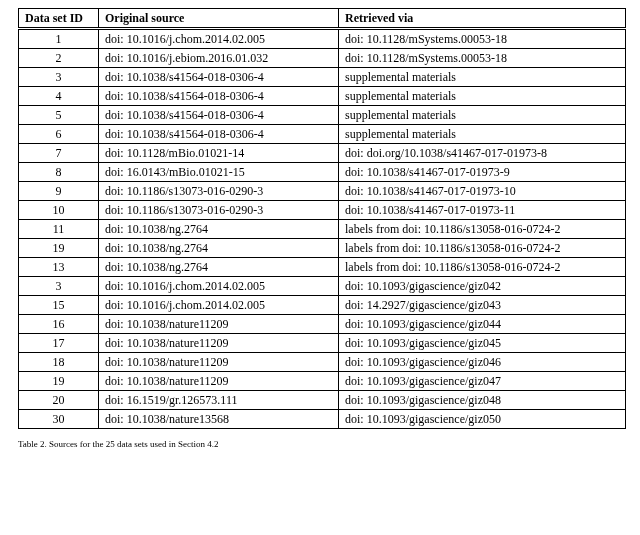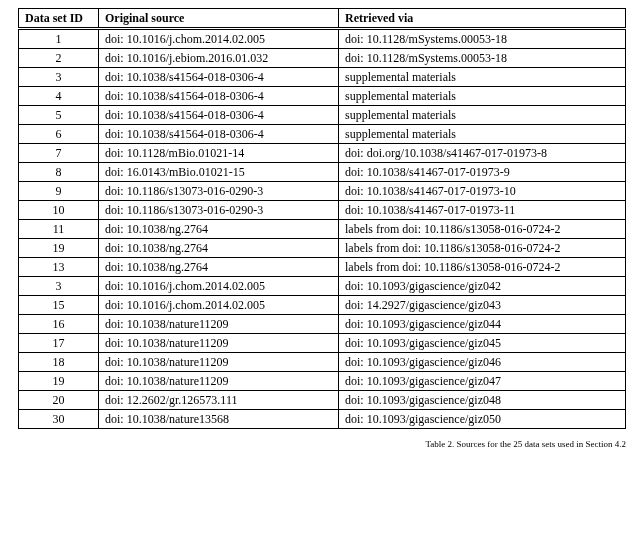--- a/index.html
+++ b/index.html
@@ -38,21 +38,21 @@
     text-align: center;
   }
   col.c-id { width: 80px; }
   col.c-os { width: 240px; }
   col.c-rv { width: auto; }
   
   table.data thead th {
     border-bottom: 3px double #000;
   }
   .caption {
-    text-align: right;
+    text-align: left;
     font-size: 9px;
     color: #000;
     margin-top: 10px;
     letter-spacing: 0;
     white-space: nowrap;
     overflow: hidden;
   }
 </style>
 </head>
 <body>
@@ -163,21 +163,21 @@
           <td>doi: 10.1038/nature11209</td>
           <td>doi: 10.1093/gigascience/giz046</td>
         </tr>
         <tr>
           <td class="id">19</td>
           <td>doi: 10.1038/nature11209</td>
           <td>doi: 10.1093/gigascience/giz047</td>
         </tr>
         <tr>
           <td class="id">20</td>
-          <td>doi: 12.2602/gr.126573.111</td>
+          <td>doi: 16.1519/gr.126573.111</td>
           <td>doi: 10.1093/gigascience/giz048</td>
         </tr>
         <tr>
           <td class="id">30</td>
           <td>doi: 10.1038/nature13568</td>
           <td>doi: 10.1093/gigascience/giz050</td>
         </tr>
       </tbody>
   </table>
 

